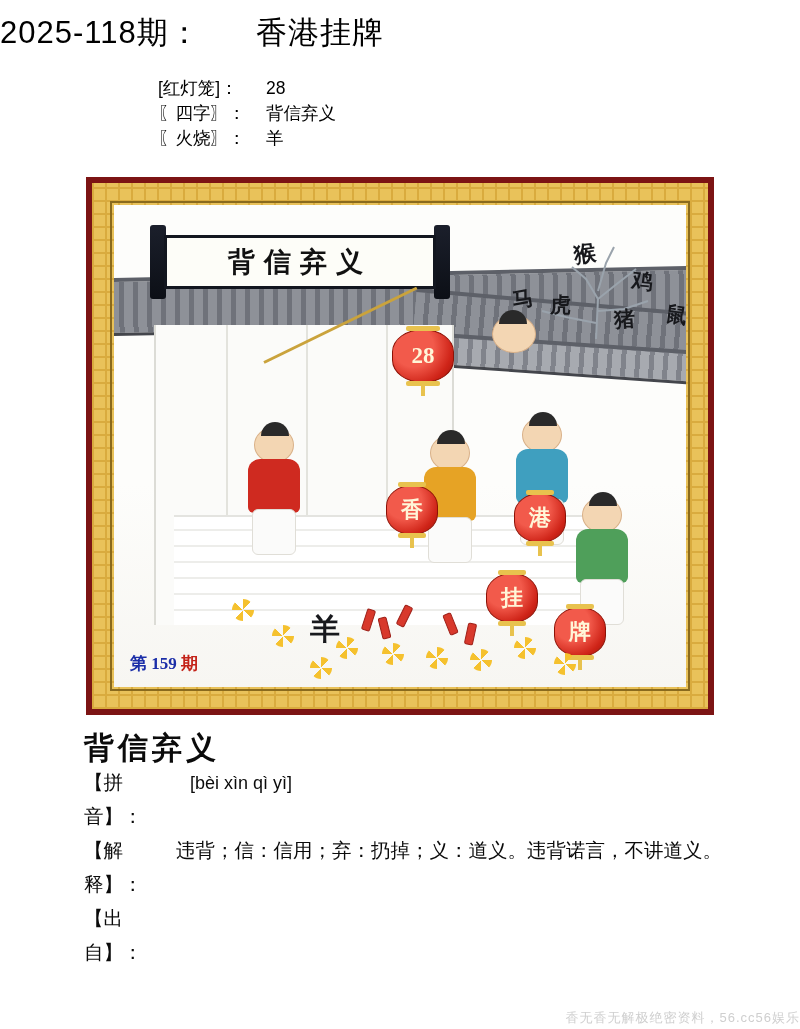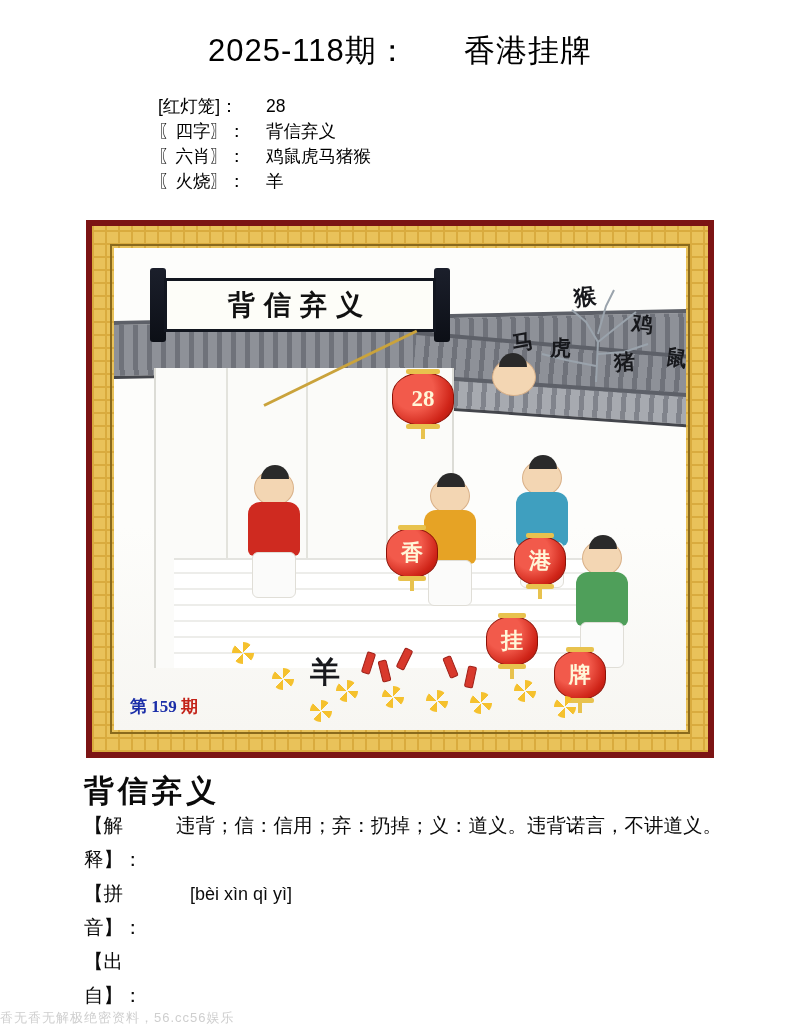--- a/index.html
+++ b/index.html
@@ -8,24 +8,24 @@
     width: 800px; height: 1029px;
     background: #ffffff;
     font-family: "Liberation Sans", sans-serif;
     color: #111;
     overflow: hidden;
   }
   .page { position: relative; width: 800px; height: 1029px; }
 
   
   .title {
-    text-align: center;
+    text-align: left;
     font-size: 31px;
     letter-spacing: 1px;
-    padding-top: 30px;
+    padding-top: 12px;
     color: #000;
     font-weight: 400;
   }
   .title .gap { display: inline-block; width: 36px; }
 
   
   .keys {
     margin: 22px 0 0 158px;
     font-size: 17.5px;
     line-height: 25px;
@@ -233,21 +233,21 @@
   .defs .lbl { width: 92px; flex: none; }
   .defs .val { }
   .defs .word {
     font-family: "Liberation Serif", serif;
     font-size: 30px; font-weight: 700; letter-spacing: 4px;
   }
   .defs .pin { font-size: 18px; padding-left: 14px; }
 
   .watermark {
     position: absolute; left: 0; right: 0; bottom: 2px;
-    text-align: left; font-size: 13px; color: #cfcfcf;
+    text-align: right; font-size: 13px; color: #cfcfcf;
     letter-spacing: 1px;
   }
 </style>
 </head>
 <body>
 
 <div class="page">
 
   <div class="title">
     <span>2025-118期：</span>
@@ -256,24 +256,20 @@
   </div>
 
   <div class="keys">
     <div class="row">
       <span class="k">[红灯笼]：</span>
       <span class="v">28</span>
     </div>
     <div class="row">
       <span class="k">〖四字〗：</span>
       <span class="v">背信弃义</span>
-    </div>
-    <div class="row">
-      <span class="k">〖六肖〗：</span>
-      <span class="v">鸡鼠虎马猪猴</span>
     </div>
     <div class="row">
       <span class="k">〖火烧〗：</span>
       <span class="v">羊</span>
     </div>
   </div>
 
   <div class="pic-wrap">
     <div class="frame-outer"></div>
     <div class="frame-gold"></div>
@@ -389,28 +385,28 @@
       </div>
 
     </div>
   </div>
 
   <div class="defs">
     <div class="row">
       <span class="val word">背信弃义</span>
     </div>
     <div class="row">
+      <span class="lbl">【拼音】：</span>
+      <span class="val pin">[bèi xìn qì yì]</span>
+    </div>
+    <div class="row">
       <span class="lbl">【解释】：</span>
       <span class="val">违背；信：信用；弃：扔掉；义：道义。违背诺言，不讲道义。</span>
     </div>
     <div class="row">
-      <span class="lbl">【拼音】：</span>
-      <span class="val pin">[bèi xìn qì yì]</span>
-    </div>
-    <div class="row">
       <span class="lbl">【出自】：</span>
     </div>
 
   </div>
 
   <div class="watermark">香无香无解极绝密资料，56.cc56娱乐</div>
 
 </div>
 
 </body></html>

